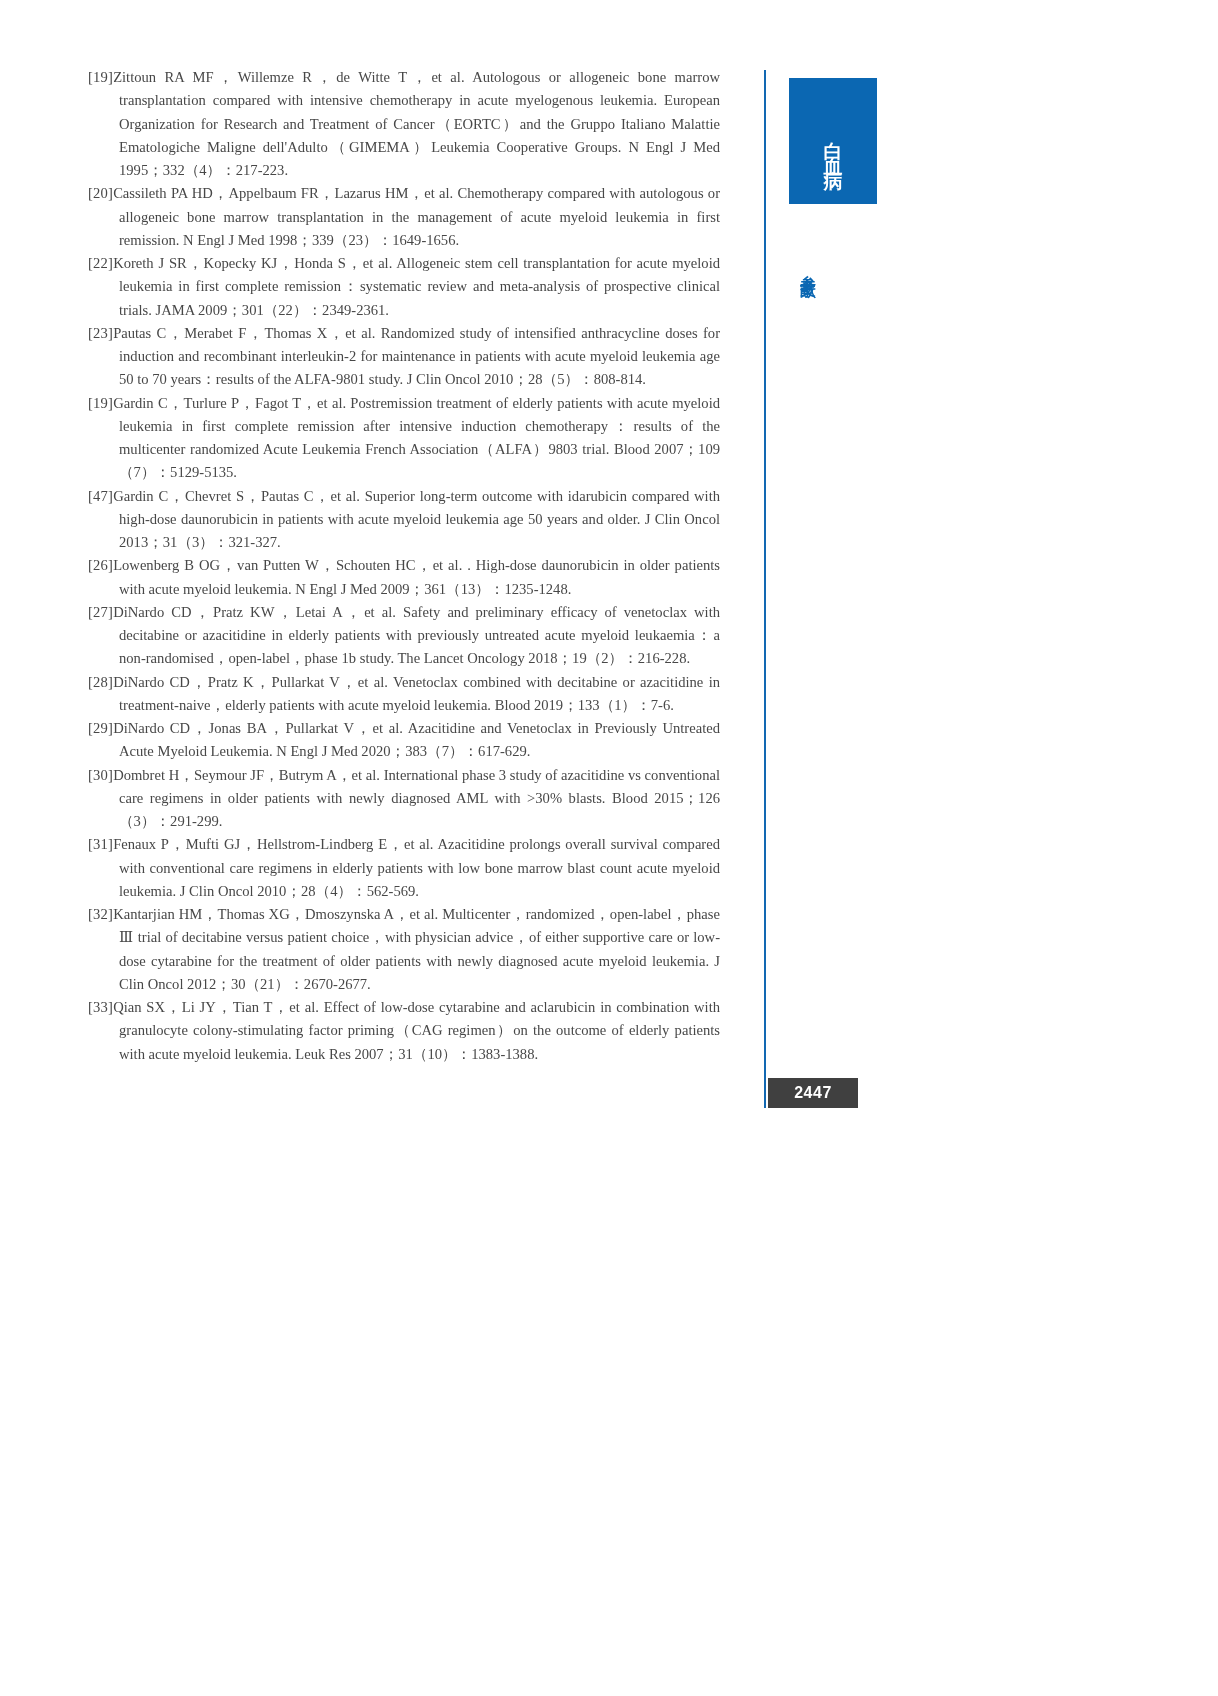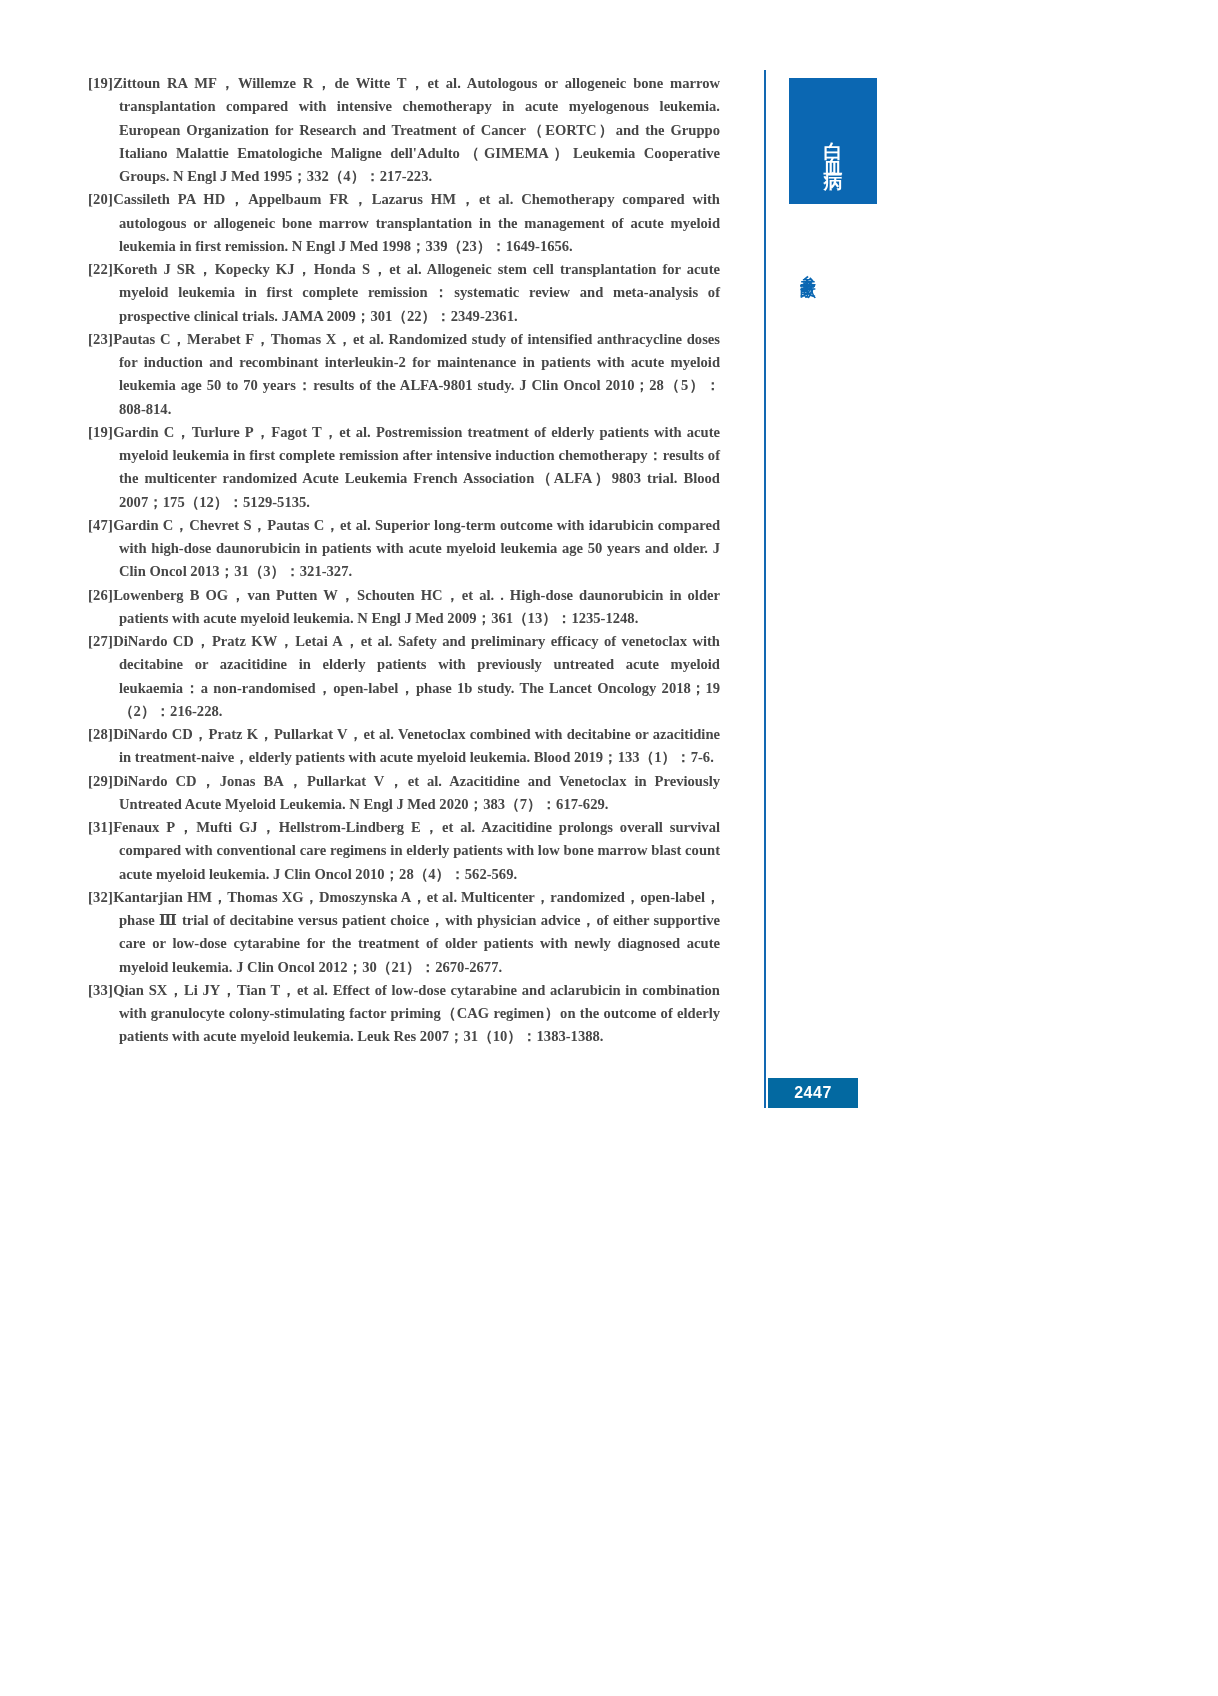--- a/index.html
+++ b/index.html
@@ -8,23 +8,22 @@
     width: 1218px;
     height: 1696px;
     margin: 0 auto;
     background: #ffffff;
     overflow: hidden;
     font-family: "Liberation Serif", "DejaVu Serif", serif;
   }
   .refs-column {
     position: absolute;
     left: 88px;
-    top: 72px;
+    top: 66px;
     width: 632px;
-    font-weight: bold;
   }
   .ref {
     margin: 0;
     font-size: 14.6px;
     line-height: 23.25px;
     color: #474747;
     text-align: justify;
     padding-left: 31px;
     text-indent: -31px;
   }
@@ -69,21 +68,21 @@
     font-weight: bold;
     font-size: 15.5px;
     letter-spacing: 0.18em;
   }
   .page-badge {
     position: absolute;
     left: 768px;
     top: 1078px;
     width: 90px;
     height: 30px;
-    background: #0369a1;
+    background: #404040;
     color: #ffffff;
     display: flex;
     align-items: center;
     justify-content: center;
     font-family: "Liberation Sans", "DejaVu Sans", sans-serif;
     font-weight: bold;
     font-size: 16px;
     letter-spacing: 0.5px;
   }
 </style>
@@ -95,32 +94,33 @@
   <div class="refs-column">
   <p class="ref"><span class="ref-id">[19]</span><span class="ref-text">Zittoun RA MF，Willemze R，de Witte T，et al. Autologous or allogeneic bone marrow transplantation compared with intensive chemotherapy in acute myelogenous leukemia. European Organization for Research and Treatment of Cancer（EORTC）and the Gruppo Italiano Malattie Ematologiche Maligne dell'Adulto（GIMEMA）Leukemia Cooperative Groups. N Engl J Med 1995；332（4）：217-223.</span></p>
 
   <p class="ref"><span class="ref-id">[20]</span><span class="ref-text">Cassileth PA HD，Appelbaum FR，Lazarus HM，et al. Chemotherapy compared with autologous or allogeneic bone marrow transplantation in the management of acute myeloid leukemia in first remission. N Engl J Med 1998；339（23）：1649-1656.</span></p>
 
 
   <p class="ref"><span class="ref-id">[22]</span><span class="ref-text">Koreth J SR，Kopecky KJ，Honda S，et al. Allogeneic stem cell transplantation for acute myeloid leukemia in first complete remission：systematic review and meta-analysis of prospective clinical trials. JAMA 2009；301（22）：2349-2361.</span></p>
 
   <p class="ref"><span class="ref-id">[23]</span><span class="ref-text">Pautas C，Merabet F，Thomas X，et al. Randomized study of intensified anthracycline doses for induction and recombinant interleukin-2 for maintenance in patients with acute myeloid leukemia age 50 to 70 years：results of the ALFA-9801 study. J Clin Oncol 2010；28（5）：808-814.</span></p>
 
-  <p class="ref"><span class="ref-id">[19]</span><span class="ref-text">Gardin C，Turlure P，Fagot T，et al. Postremission treatment of elderly patients with acute myeloid leukemia in first complete remission after intensive induction chemotherapy：results of the multicenter randomized Acute Leukemia French Association（ALFA）9803 trial. Blood 2007；175（12）：5129-5135.</span></p>
+  <p class="ref"><span class="ref-id">[19]</span><span class="ref-text">Gardin C，Turlure P，Fagot T，et al. Postremission treatment of elderly patients with acute myeloid leukemia in first complete remission after intensive induction chemotherapy：results of the multicenter randomized Acute Leukemia French Association（ALFA）9803 trial. Blood 2007；109（7）：5129-5135.</span></p>
 
   <p class="ref"><span class="ref-id">[47]</span><span class="ref-text">Gardin C，Chevret S，Pautas C，et al. Superior long-term outcome with idarubicin compared with high-dose daunorubicin in patients with acute myeloid leukemia age 50 years and older. J Clin Oncol 2013；31（3）：321-327.</span></p>
 
   <p class="ref"><span class="ref-id">[26]</span><span class="ref-text">Lowenberg B OG，van Putten W，Schouten HC，et al. . High-dose daunorubicin in older patients with acute myeloid leukemia. N Engl J Med 2009；361（13）：1235-1248.</span></p>
 
   <p class="ref"><span class="ref-id">[27]</span><span class="ref-text">DiNardo CD，Pratz KW，Letai A，et al. Safety and preliminary efficacy of venetoclax with decitabine or azacitidine in elderly patients with previously untreated acute myeloid leukaemia：a non-randomised，open-label，phase 1b study. The Lancet Oncology 2018；19（2）：216-228.</span></p>
 
   <p class="ref"><span class="ref-id">[28]</span><span class="ref-text">DiNardo CD，Pratz K，Pullarkat V，et al. Venetoclax combined with decitabine or azacitidine in treatment-naive，elderly patients with acute myeloid leukemia. Blood 2019；133（1）：7-6.</span></p>
 
   <p class="ref"><span class="ref-id">[29]</span><span class="ref-text">DiNardo CD，Jonas BA，Pullarkat V，et al. Azacitidine and Venetoclax in Previously Untreated Acute Myeloid Leukemia. N Engl J Med 2020；383（7）：617-629.</span></p>
 
+  <p class="ref"><span class="ref-id">[30]</span><span class="ref-text">Dombret H，Seymour JF，Butrym A，et al. International phase 3 study of azacitidine vs conventional care regimens in older patients with newly diagnosed AML with &gt;30% blasts. Blood 2015；126（3）：291-299.</span></p>
 
   <p class="ref"><span class="ref-id">[31]</span><span class="ref-text">Fenaux P，Mufti GJ，Hellstrom-Lindberg E，et al. Azacitidine prolongs overall survival compared with conventional care regimens in elderly patients with low bone marrow blast count acute myeloid leukemia. J Clin Oncol 2010；28（4）：562-569.</span></p>
 
   <p class="ref"><span class="ref-id">[32]</span><span class="ref-text">Kantarjian HM，Thomas XG，Dmoszynska A，et al. Multicenter，randomized，open-label，phase Ⅲ trial of decitabine versus patient choice，with physician advice，of either supportive care or low-dose cytarabine for the treatment of older patients with newly diagnosed acute myeloid leukemia. J Clin Oncol 2012；30（21）：2670-2677.</span></p>
 
   <p class="ref"><span class="ref-id">[33]</span><span class="ref-text">Qian SX，Li JY，Tian T，et al. Effect of low-dose cytarabine and aclarubicin in combination with granulocyte colony-stimulating factor priming（CAG regimen）on the outcome of elderly patients with acute myeloid leukemia. Leuk Res 2007；31（10）：1383-1388.</span></p>
 
 </div>
 
   <div class="sidebar-rule"></div>

